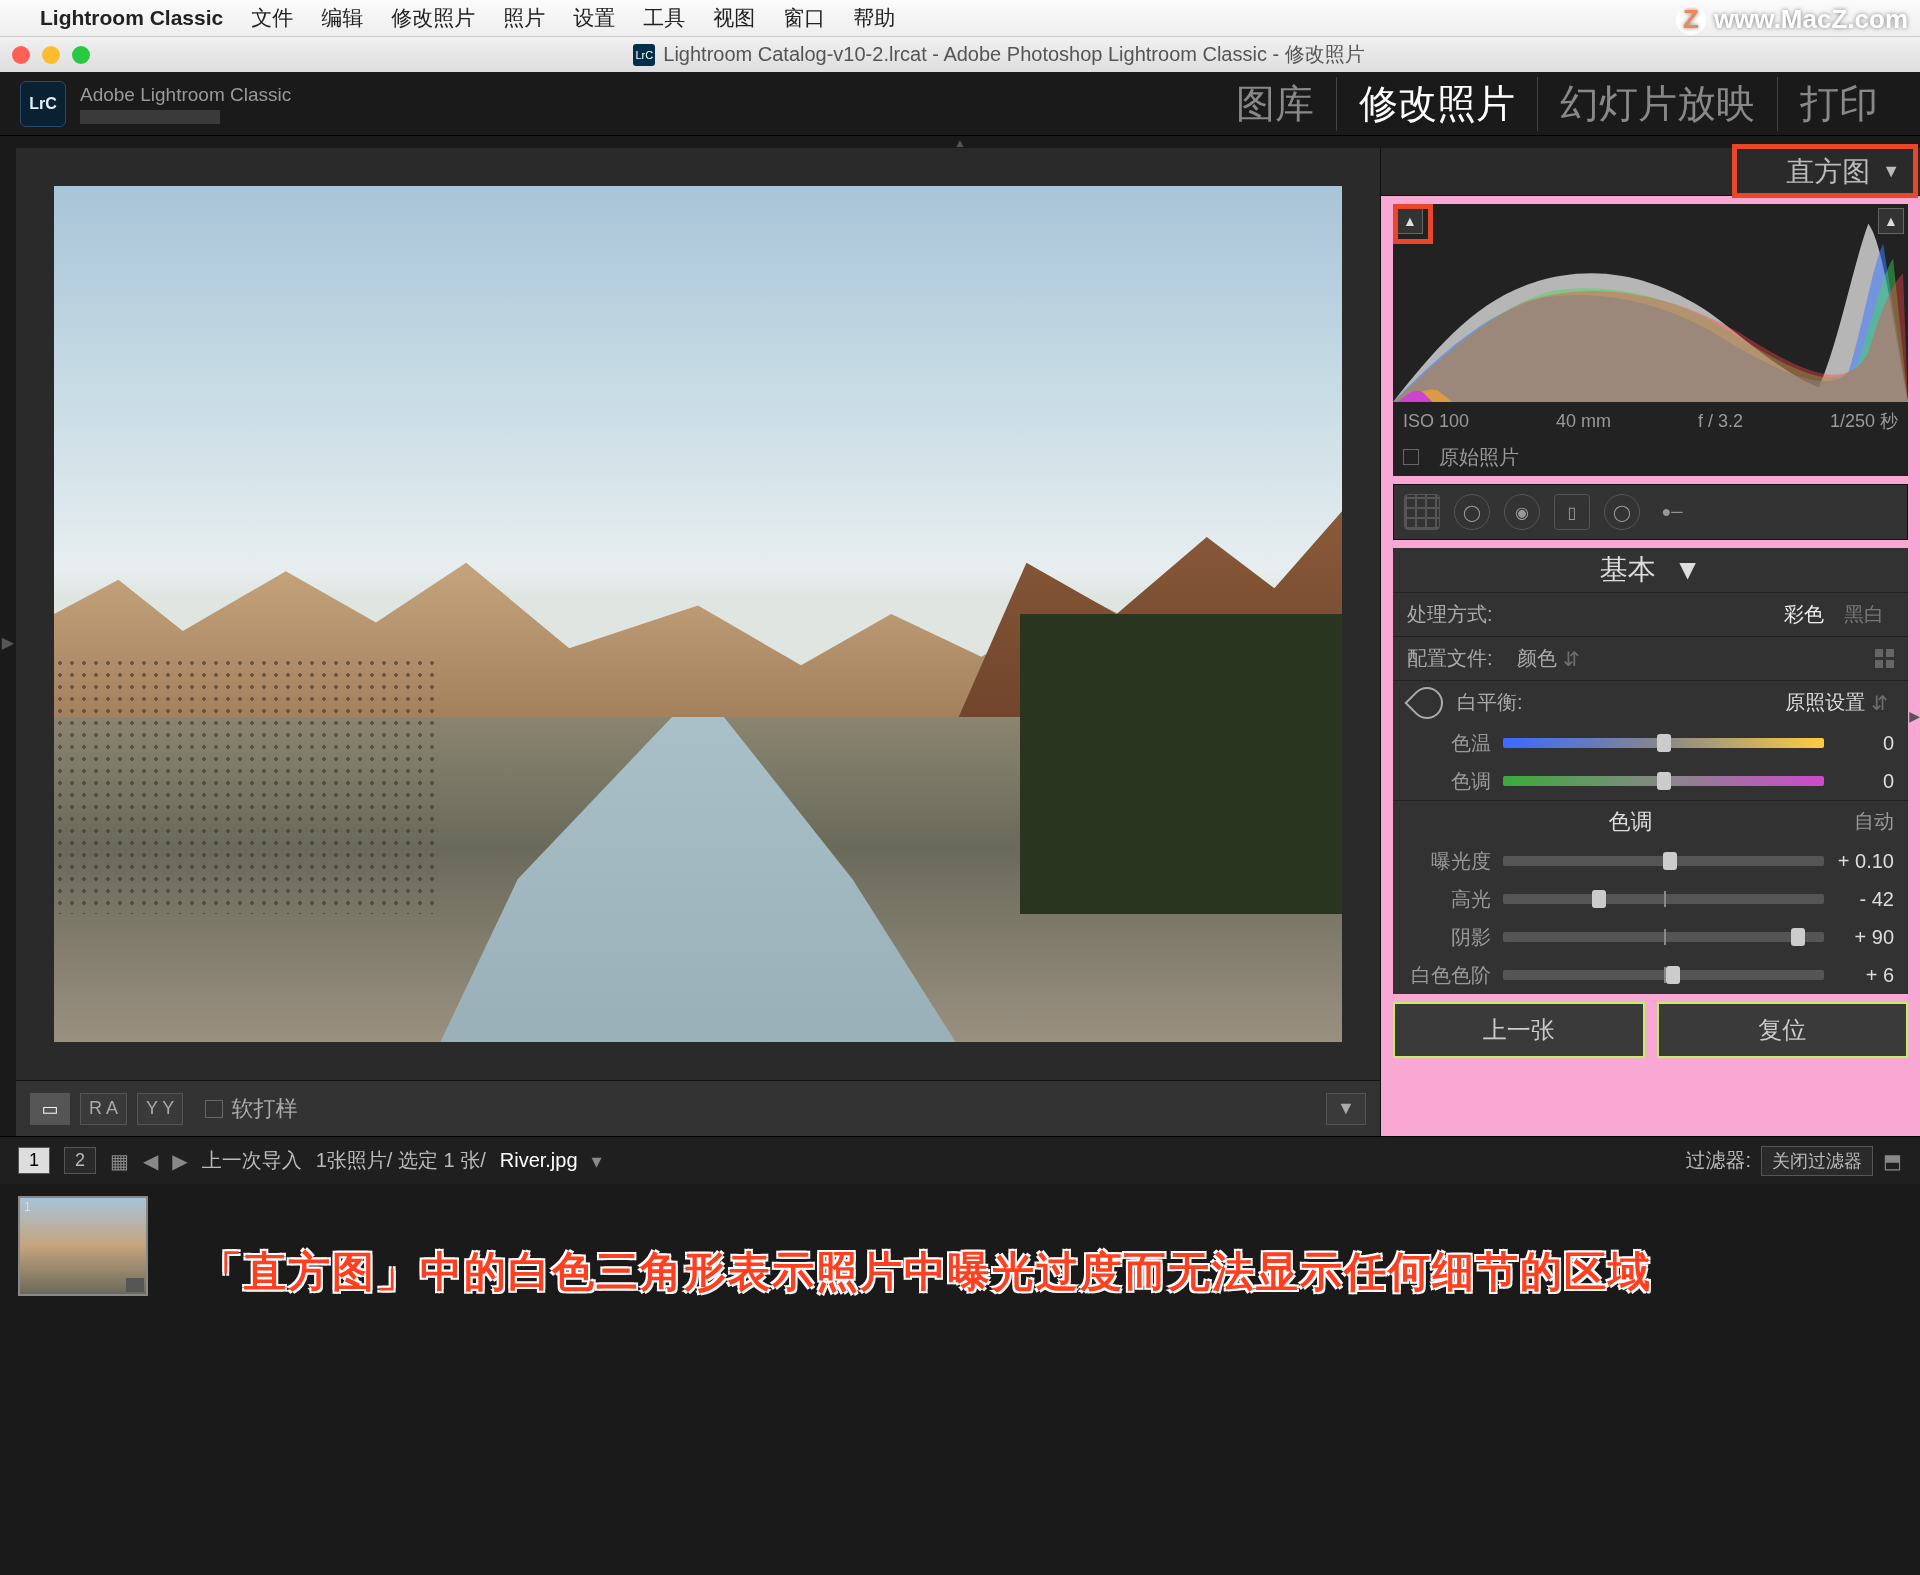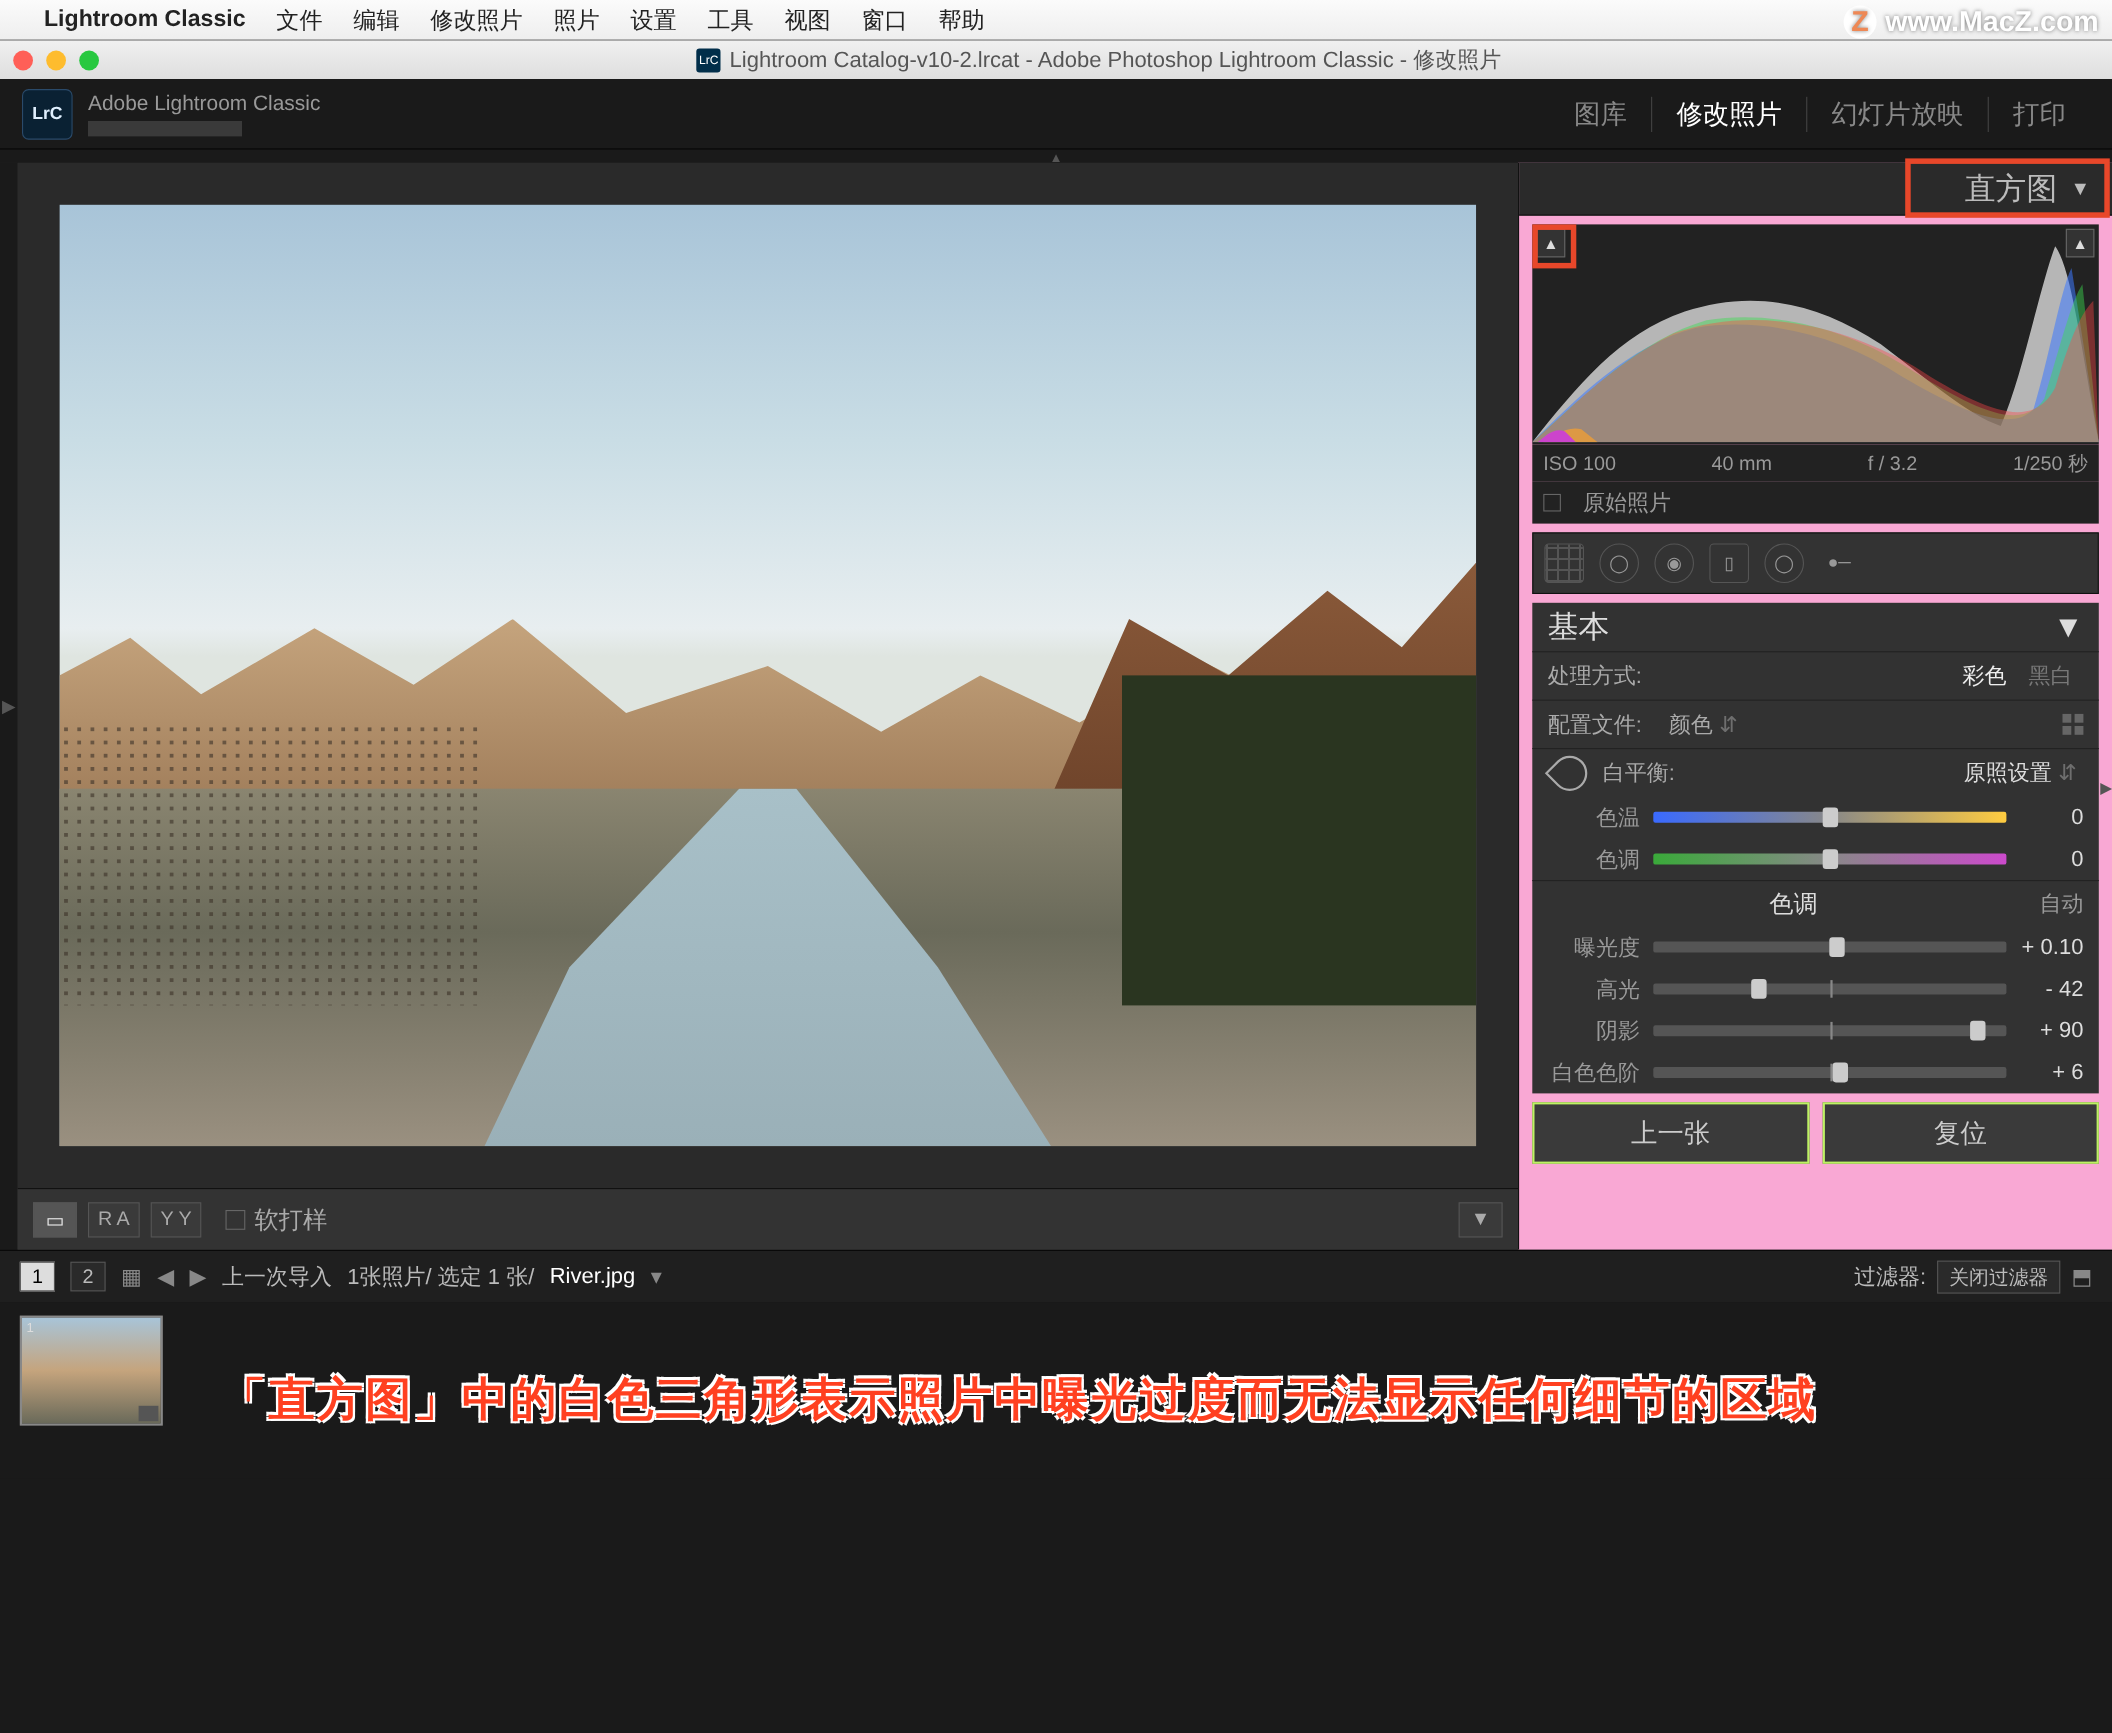--- a/index.html
+++ b/index.html
@@ -16,21 +16,21 @@
 .traffic span { width:18px; height:18px; border-radius:50%; }
 .traffic .r{background:#ff5f57;} .traffic .y{background:#febc2e;} .traffic .g{background:#28c840;}
 .win-title { flex:1; text-align:center; display:flex; align-items:center; justify-content:center; gap:8px;}
 .lrc-mini { width:22px; height:22px; background:#012e4a; color:#fff; font-size:11px; display:flex; align-items:center; justify-content:center; border-radius:3px; }
 
 .app { background:#1a1a1a; color:#aaa; }
 .app-header { height:64px; display:flex; align-items:center; padding:0 20px; background:#1a1a1a; border-bottom:1px solid #000;}
 .lrc-badge { width:46px; height:46px; background:#0a2133; border:1px solid #2a4a6a; border-radius:6px; color:#e0f0ff; display:flex; align-items:center; justify-content:center; font-size:16px; font-weight:600;}
 .brand { margin-left:14px; color:#999; font-size:19px; }
 .brand .bar { display:block; width:140px; height:14px; background:#3a3a3a; margin-top:4px;}
-.modules { margin-left:auto; display:flex; gap:0; font-size:24px; color:#888; }
+.modules { margin-left:auto; display:flex; gap:0; font-size:39px; color:#888; }
 .modules span { padding:0 22px; border-right:1px solid #444;}
 .modules span:last-child{border:none;}
 .modules .active { color:#fff; }
 
 .collapse-top { height:12px; background:#1a1a1a; text-align:center; color:#555; font-size:12px;}
 
 .main-area { display:flex; height:988px; background:#2a2a2a; }
 .left-rail { width:16px; background:#1a1a1a; display:flex; align-items:center; justify-content:center; color:#555;}
 .center { flex:1; background:#2a2a2a; display:flex; flex-direction:column; position:relative;}
 .viewer { flex:1; padding:38px; display:flex; align-items:center; justify-content:center;}
@@ -63,21 +63,21 @@
 .hist-meta { height:34px; margin:0 12px; background:#222; display:flex; justify-content:space-between; padding:0 10px; align-items:center; font-size:18px; color:#999;}
 .orig-photo { height:38px; margin:0 12px 8px; background:#222; display:flex; align-items:center; padding:0 10px; gap:20px; color:#999; font-size:20px;}
 .orig-photo .chk{width:16px;height:16px;border:1px solid #666;}
 
 .tool-strip { height:56px; margin:0 12px 8px; background:#333; border:1px solid #111; display:flex; align-items:center; padding:0 10px; gap:14px;}
 .tool { width:36px; height:36px; border:1px solid #555; border-radius:50%; display:flex; align-items:center; justify-content:center; color:#999;}
 .tool.sq{border-radius:4px;}
 .tool.crop{border-radius:4px; background:repeating-linear-gradient(0deg,#555 0 2px,transparent 2px 10px),repeating-linear-gradient(90deg,#555 0 2px,transparent 2px 10px);}
 
 .basic-panel { margin:0 12px; background:#323232; }
-.basic-hdr { height:44px; display:flex; align-items:center; justify-content:space-between; padding:0 14px; font-size:28px; color:#ddd; gap:18px;}
+.basic-hdr { height:44px; display:flex; align-items:center; justify-content:center; padding:0 14px; font-size:28px; color:#ddd; gap:18px;}
 .row { display:flex; align-items:center; height:44px; padding:0 14px; font-size:20px; color:#aaa; border-top:1px solid #222;}
 .row .lbl{ min-width:110px;}
 .row .val{ margin-left:auto; color:#ddd;}
 .row .opt{ color:#eee; padding:0 10px;}
 .row .opt.dim{color:#777;}
 .row .grid4{margin-left:auto;display:grid;grid-template:repeat(2,8px)/repeat(2,8px);gap:3px;}
 .row .grid4 span{background:#666;}
 .slider-row { display:flex; align-items:center; height:38px; padding:0 14px; font-size:20px; color:#aaa;}
 .slider-row .sl-lbl{width:96px; text-align:right; padding-right:12px; color:#999;}
 .slider-row .sl-val{width:70px; text-align:right; color:#ddd;}

